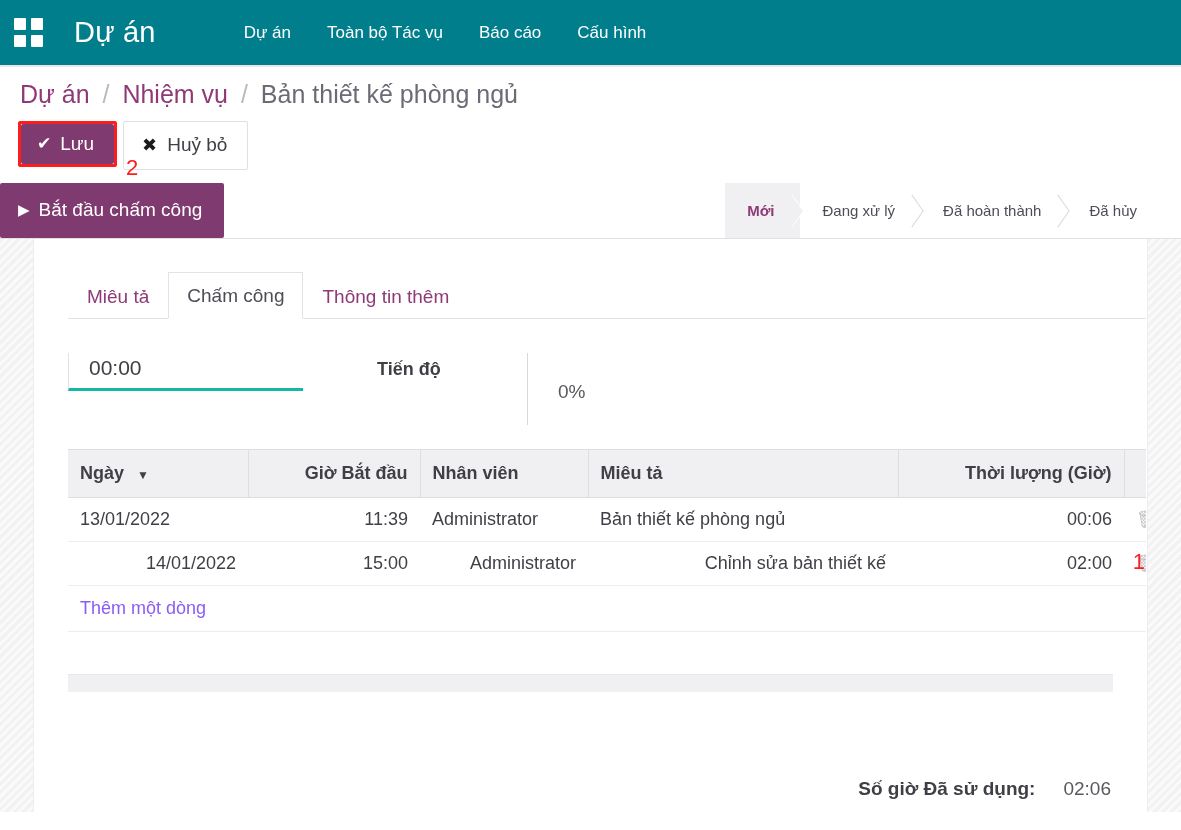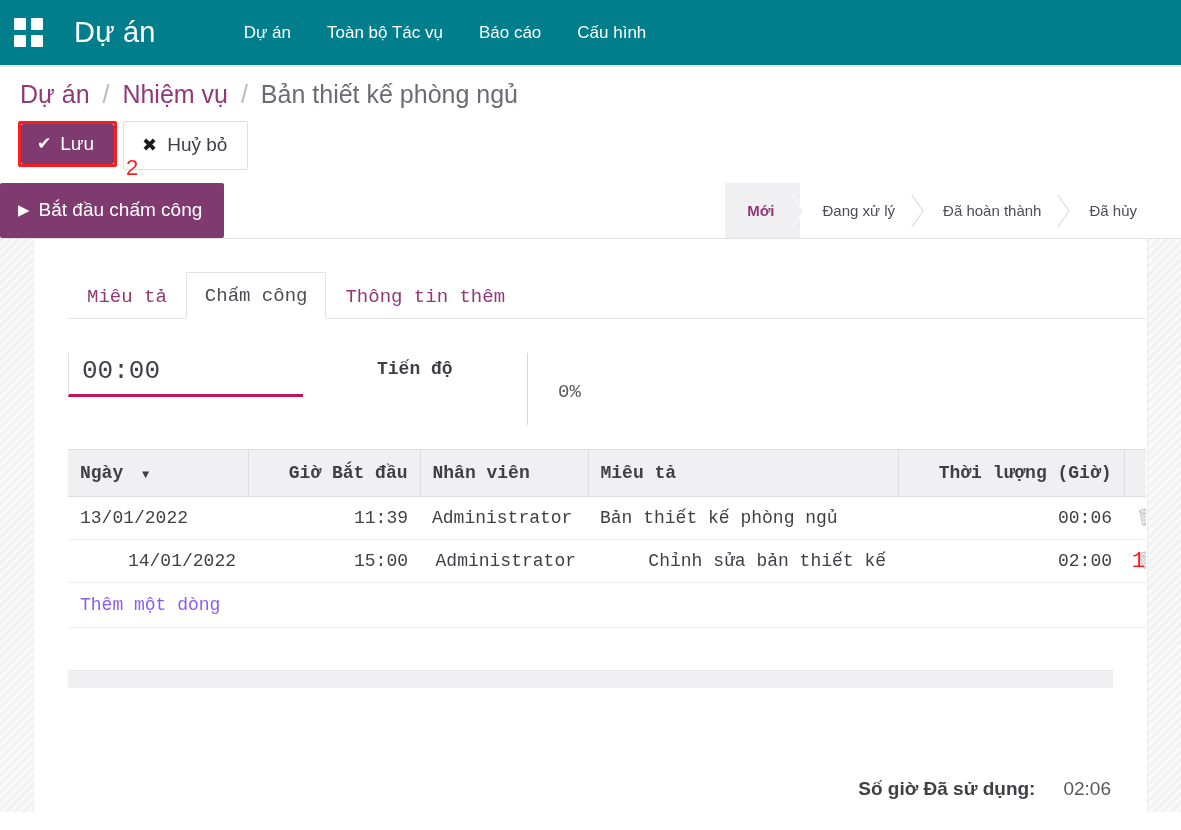--- a/index.html
+++ b/index.html
@@ -215,21 +215,20 @@
     z-index: 2;
   }
   .gutter.left { left: 0; }
   .gutter.right { right: 0; left:auto; border-right:none; border-left: 1px solid #eeeeef; }
 
   .sheet {
     position: absolute;
     left: 35px; right: 35px; top: 0; bottom: 0;
     background: #ffffff;
     overflow: hidden;
-    font-family: Liberation Mono, monospace;
   }
 
   
   .tabs {
     display: flex;
     align-items: flex-end;
     margin: 33px 0 0 33px;
     border-bottom: 1px solid #e3e3e6;
     padding-right: 33px;
   }
@@ -263,27 +262,27 @@
     font-weight: bold;
     color: #3f3f46;
     white-space: nowrap;
   }
   .fld-label.planned { width: 236px; padding-top: 6px; }
   .fld-label.progress { width: 224px; padding-top: 6px; }
 
   .input-underline {
     width: 235px;
     border: none;
-    border-bottom: 3px solid #be185d;
+    border-bottom: 3px solid #14b8a6;
     border-left: 1px solid #e2e2e5;
     background: transparent;
     font-family: inherit;
-    font-size: 26px;
+    font-size: 21px;
     color: #3f3f46;
-    padding: 3px 0 8px 13px;
+    padding: 3px 0 8px 20px;
     outline: none;
   }
   .progress-box {
     border-left: 1px solid #d8d8dc;
     padding: 28px 0 18px 30px;
     font-size: 19px;
     color: #58585f;
     min-height: 72px;
     min-width: 120px;
   }

